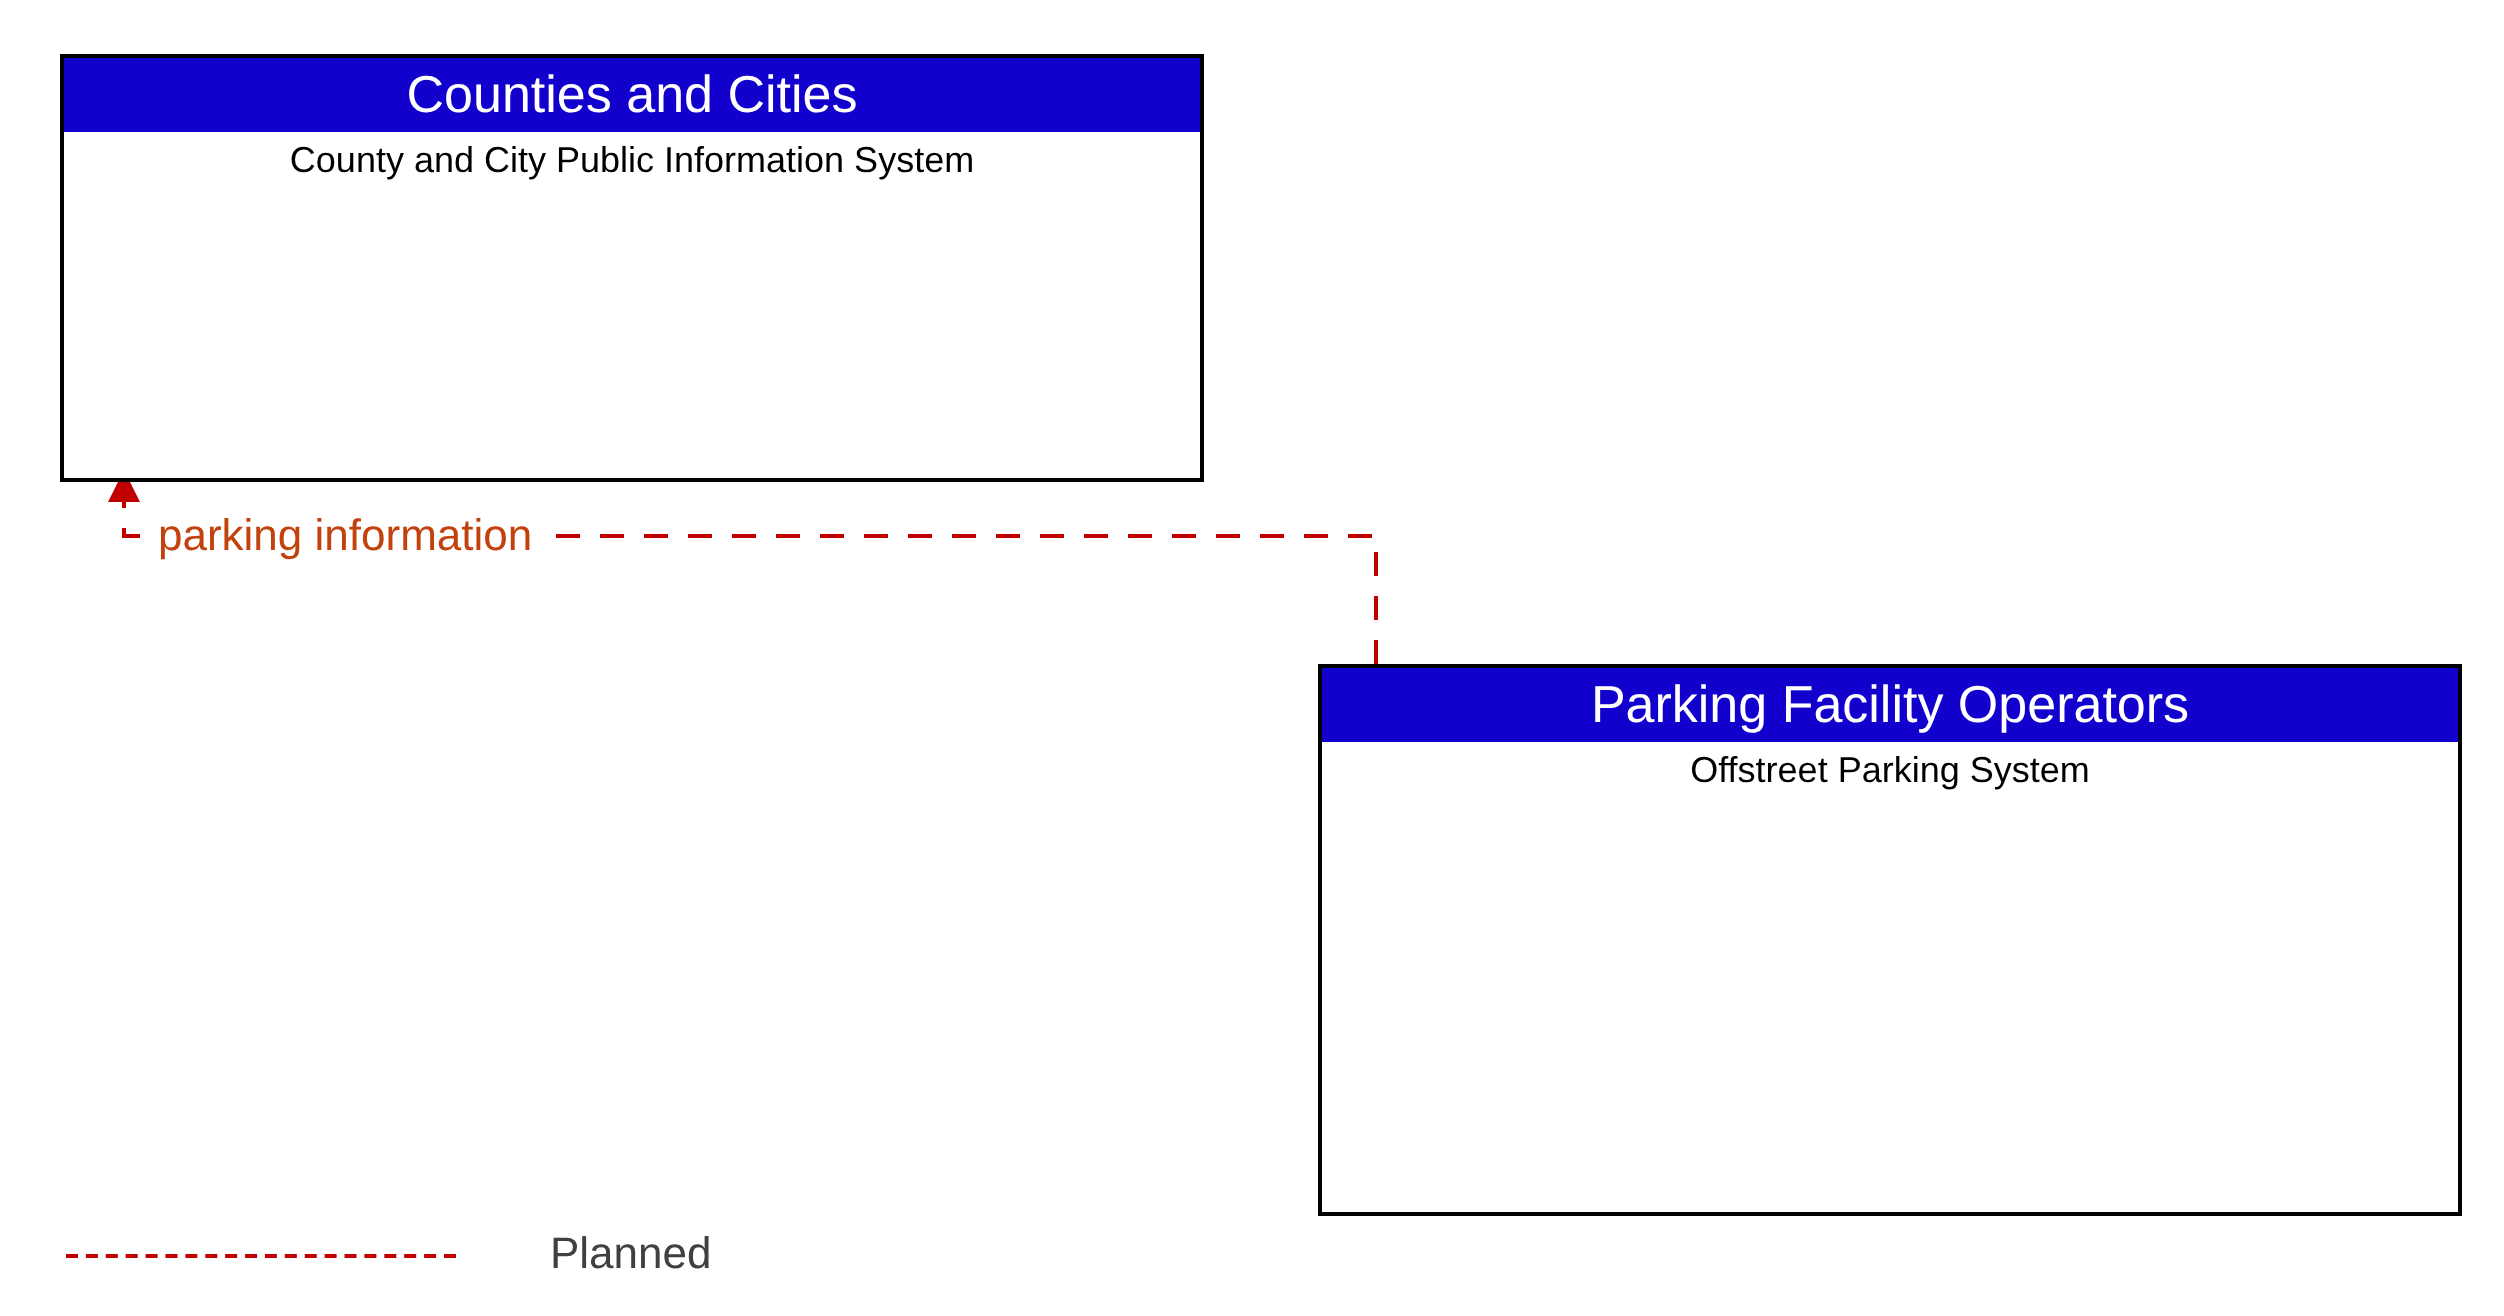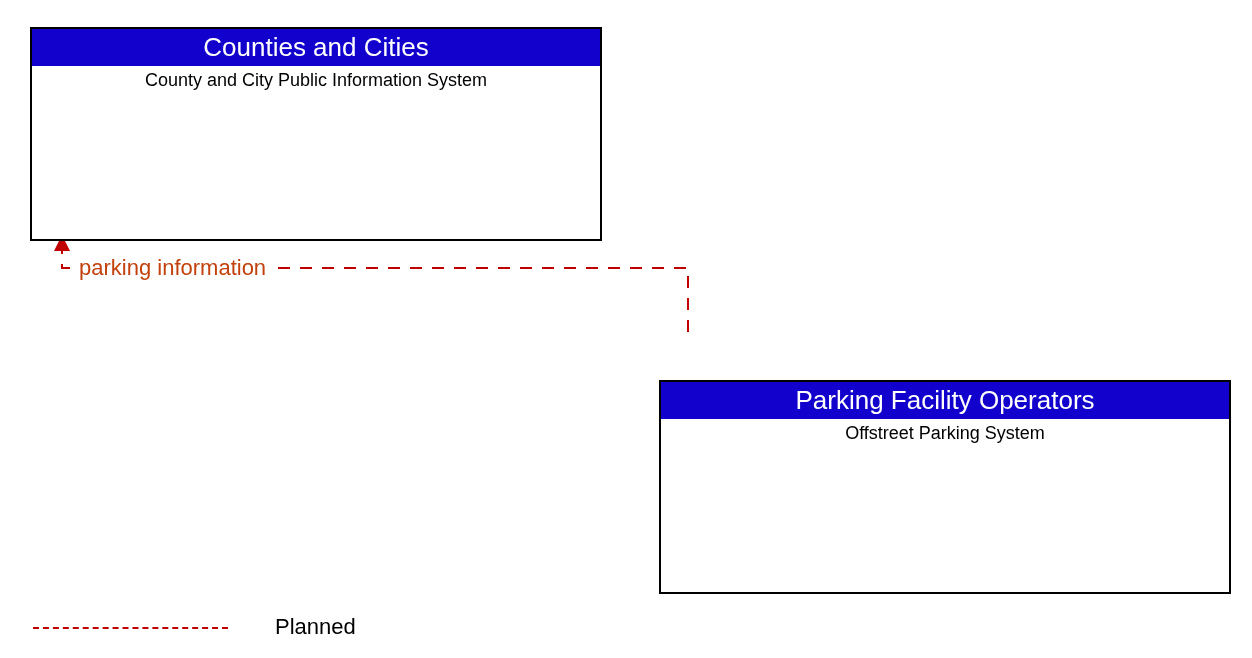--- a/index.html
+++ b/index.html
@@ -45,42 +45,42 @@
     font-size: 22px;
     background: #fff;
     padding: 0 4px;
   }
   .legend-line {
     position: absolute;
     border-top: 2px dashed #c00000;
   }
   .legend-text {
     position: absolute;
-    color: #000000;
+    color: #404040;
     font-size: 22px;
   }
 </style>
 </head>
 <body>
 
 <svg class="connector" viewBox="0 0 1252 658">
   <defs>
     <marker id="arrowhead" markerWidth="10" markerHeight="8" refX="3" refY="4" orient="auto" markerUnits="strokeWidth">
       <path d="M0,0 L8,4 L0,8 Z" fill="#c00000"></path>
     </marker>
   </defs>
   <path d="M 688 332 L 688 268 L 62 268 L 62 245" fill="none" stroke="#c00000" stroke-width="2" stroke-dasharray="12 10" marker-end="url(#arrowhead)"></path>
 </svg>
 
 <div class="box" style="left:30px; top:27px; width:572px; height:214px;">
   <div class="box-header">Counties and Cities</div>
   <div class="box-body">County and City Public Information System</div>
 </div>
 
-<div class="box" style="left:659px; top:332px; width:572px; height:214px;margin-top:48px;">
+<div class="box" style="left:659px; top:332px; width:572px; height:276px;">
   <div class="box-header">Parking Facility Operators</div>
   <div class="box-body">Offstreet Parking System</div>
 </div>
 
 <div class="flow-label" style="left:75px; top:255px;">parking information</div>
 
 <div class="legend-line" style="left:33px; top:627px; width:195px;"></div>
 <div class="legend-text" style="left:275px; top:614px;">Planned</div>
 
 </body></html>

